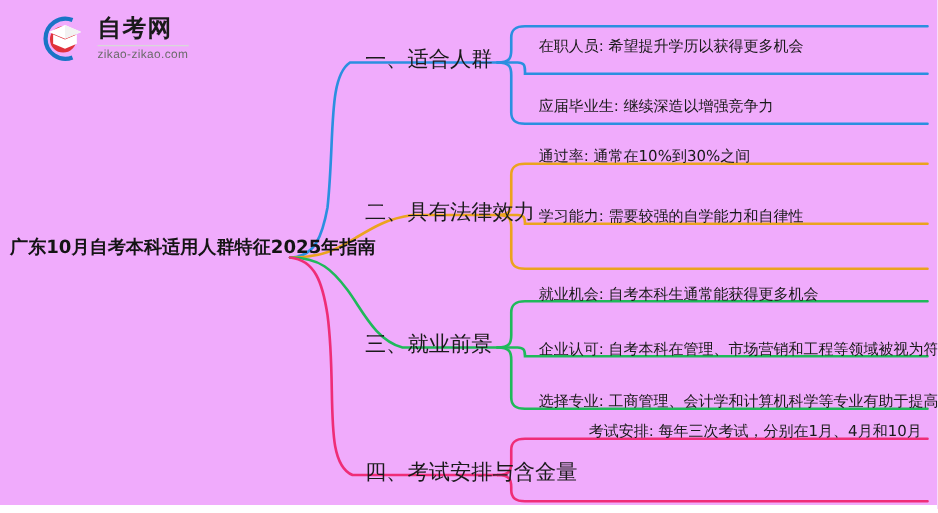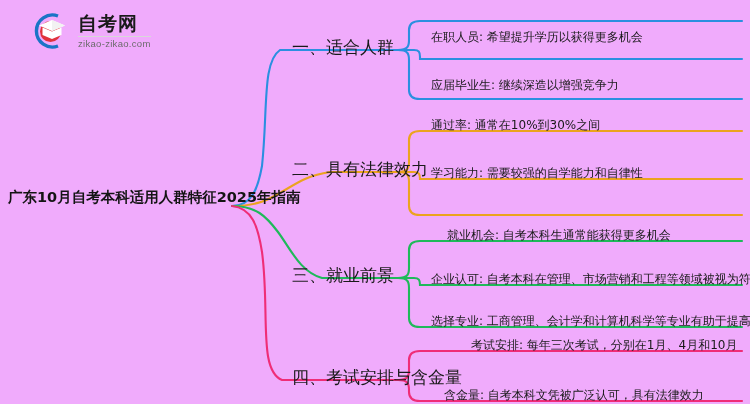--- a/index.html
+++ b/index.html
@@ -147,21 +147,20 @@
 
   <div class="branch-label" style="left:292px; top:36px;">一、适合人群</div>
   <div class="leaf-label" style="left:431px; top:7px;margin-top:22px;">在职人员: 希望提升学历以获得更多机会</div>
   <div class="leaf-label" style="left:431px; top:45px;margin-top:32px;">应届毕业生: 继续深造以增强竞争力</div>
 
   <div class="branch-label" style="left:292px; top:158px;">二、具有法律效力</div>
   <div class="leaf-label" style="left:431px; top:117px;">通过率: 通常在10%到30%之间</div>
   <div class="leaf-label" style="left:431px; top:165px;">学习能力: 需要较强的自学能力和自律性</div>
 
   <div class="branch-label" style="left:292px; top:264px;">三、就业前景</div>
-  <div class="leaf-label" style="left:431px; top:227px;margin-left:16px;">就业机会: 自考本科生通常能获得更多机会</div>
+  <div class="leaf-label" style="left:431px; top:227px;">就业机会: 自考本科生通常能获得更多机会</div>
   <div class="leaf-label" style="left:431px; top:271px;">企业认可: 自考本科在管理、市场营销和工程等领域被视为符合条件</div>
   <div class="leaf-label" style="left:431px; top:313px;">选择专业: 工商管理、会计学和计算机科学等专业有助于提高竞争力</div>
 
   <div class="branch-label" style="left:292px; top:366px;">四、考试安排与含金量</div>
   <div class="leaf-label" style="left:471px; top:337px;text-align:center;">考试安排: 每年三次考试，分别在1月、4月和10月</div>
-  <div class="leaf-label" style="left:444px; top:387px;">含金量: 自考本科文凭被广泛认可，具有法律效力</div>
 
 </div>
 
 </body></html>

